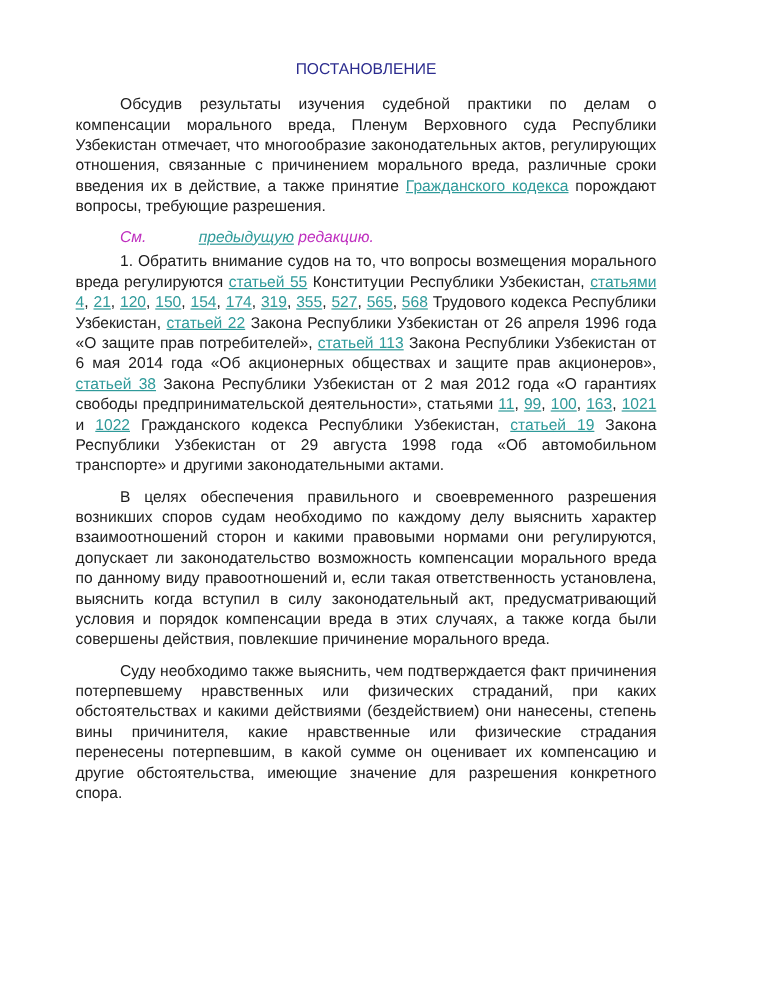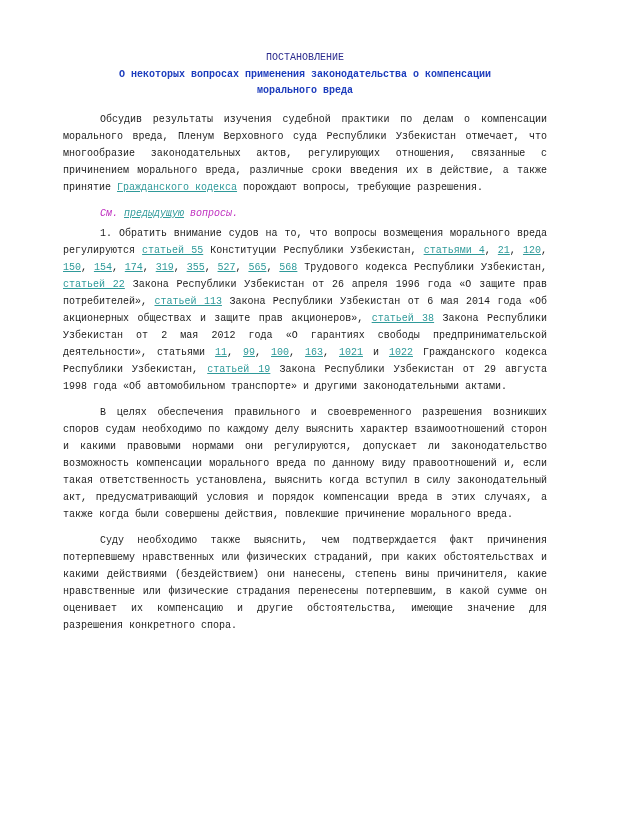--- a/index.html
+++ b/index.html
@@ -2,50 +2,49 @@
 <html lang="ru"><head>
 <meta charset="utf-8">
 <style>
   html, body { margin: 0; padding: 0; background: #ffffff; }
   body { width: 640px; height: 828px; overflow: hidden; }
   .page {
     box-sizing: border-box;
     width: 609px;
     height: 828px;
     padding: 50px 62px 0 63px;
-    font-family: Liberation Mono, monospace;
-    font-size: 10px;
+    font-family: Liberation Sans, sans-serif;
+    font-size: 13px;
     line-height: 17px;
     color: #1c1c1c;
     text-align: justify;
     background: #ffffff;
   }
   .doc-header { text-align: center; line-height: 16.5px; margin-bottom: 11px; }
   .doc-header .h-line { color: #2b2b8e; }
   .doc-header .h-title { color: #1d3dbd; font-weight: bold; width: 82%; margin: 0 auto; }
   p.para { margin: 0 0 9px 0; text-indent: 37px; }
   p.note-magenta { color: #bf2ebf; font-style: italic; margin-bottom: 3px; }
   p.note-red { color: #a52f2f; font-style: italic; margin-bottom: 0; }
   a.doc-link { color: #2f9a9a; text-decoration: underline; cursor: pointer; }
-  p.note-magenta a.doc-link, p.note-red a.doc-link { font-style: italic; }
+  p.note-magenta a.doc-link, p.note-red a.doc-link { font-style: italic; margin-left: 40px; }
 </style>
 </head>
 <body>
 
 <div class="page">
 
   <div class="doc-header">
     <div class="h-line">ПОСТАНОВЛЕНИЕ</div>
-    <div class="h-title">О некоторых вопросах применения законодательства о компенсации морального вреда</div>
   </div>
 
   <p class="para"><span>Обсудив результаты изучения судебной практики по делам о компенсации морального вреда, Пленум Верховного суда Республики Узбекистан отмечает, что многообразие законодательных актов, регулирующих отношения, связанные с причинением морального вреда, различные сроки введения их в действие, а также принятие </span><a class="doc-link">Гражданского кодекса</a><span> порождают вопросы, требующие разрешения.</span></p>
 
 
-  <p class="para note-magenta"><span>См. </span><a class="doc-link">предыдущую</a><span> вопросы.</span></p>
+  <p class="para note-magenta"><span>См. </span><a class="doc-link">предыдущую</a><span> редакцию.</span></p>
 
   <p class="para"><span>1. Обратить внимание судов на то, что вопросы возмещения морального вреда регулируются </span><a class="doc-link">статьей 55</a><span> Конституции Республики Узбекистан, </span><a class="doc-link">статьями 4</a><span>, </span><a class="doc-link">21</a><span>, </span><a class="doc-link">120</a><span>, </span><a class="doc-link">150</a><span>, </span><a class="doc-link">154</a><span>, </span><a class="doc-link">174</a><span>, </span><a class="doc-link">319</a><span>, </span><a class="doc-link">355</a><span>, </span><a class="doc-link">527</a><span>, </span><a class="doc-link">565</a><span>, </span><a class="doc-link">568</a><span> Трудового кодекса Республики Узбекистан, </span><a class="doc-link">статьей 22</a><span> Закона Республики Узбекистан от 26 апреля 1996 года «О защите прав потребителей», </span><a class="doc-link">статьей 113</a><span> Закона Республики Узбекистан от 6 мая 2014 года «Об акционерных обществах и защите прав акционеров», </span><a class="doc-link">статьей 38</a><span> Закона Республики Узбекистан от 2 мая 2012 года «О гарантиях свободы предпринимательской деятельности», статьями </span><a class="doc-link">11</a><span>, </span><a class="doc-link">99</a><span>, </span><a class="doc-link">100</a><span>, </span><a class="doc-link">163</a><span>, </span><a class="doc-link">1021</a><span> и </span><a class="doc-link">1022</a><span> Гражданского кодекса Республики Узбекистан, </span><a class="doc-link">статьей 19</a><span> Закона Республики Узбекистан от 29 августа 1998 года «Об автомобильном транспорте» и другими законодательными актами.</span></p>
 
 
   <p class="para"><span>В целях обеспечения правильного и своевременного разрешения возникших споров судам необходимо по каждому делу выяснить характер взаимоотношений сторон и какими правовыми нормами они регулируются, допускает ли законодательство возможность компенсации морального вреда по данному виду правоотношений и, если такая ответственность установлена, выяснить когда вступил в силу законодательный акт, предусматривающий условия и порядок компенсации вреда в этих случаях, а также когда были совершены действия, повлекшие причинение морального вреда.</span></p>
 
   <p class="para"><span>Суду необходимо также выяснить, чем подтверждается факт причинения потерпевшему нравственных или физических страданий, при каких обстоятельствах и какими действиями (бездействием) они нанесены, степень вины причинителя, какие нравственные или физические страдания перенесены потерпевшим, в какой сумме он оценивает их компенсацию и другие обстоятельства, имеющие значение для разрешения конкретного спора.</span></p>
 
 </div>
 

